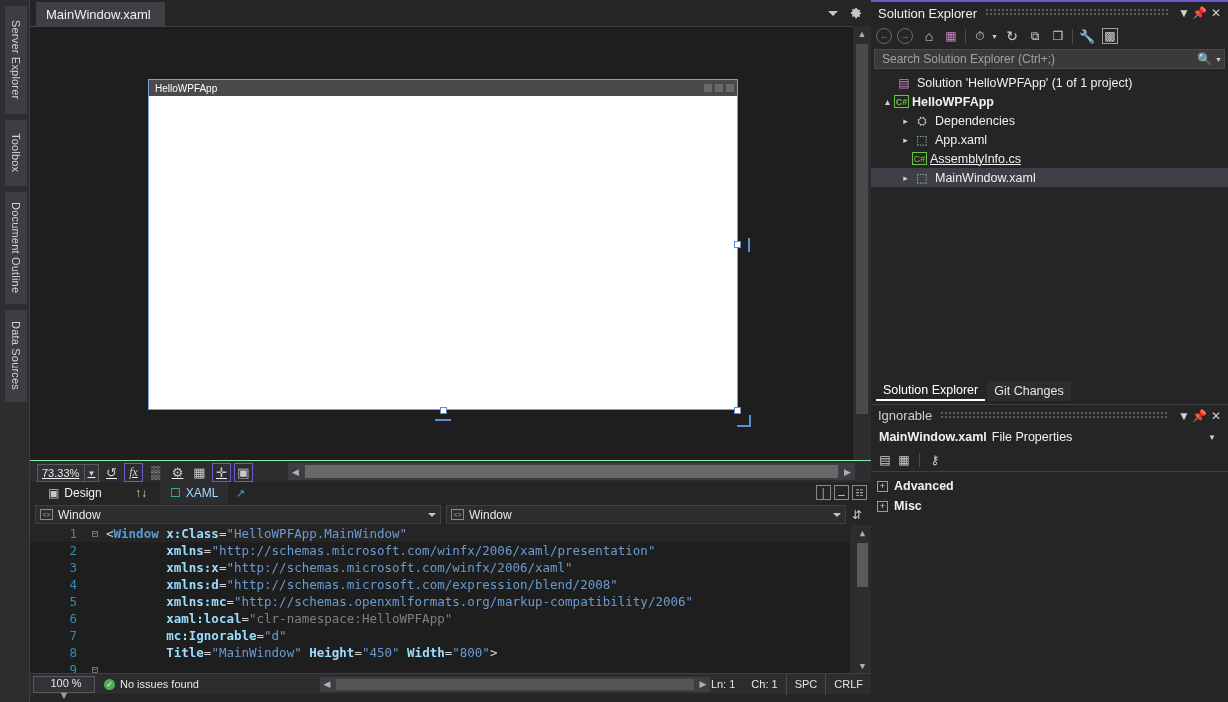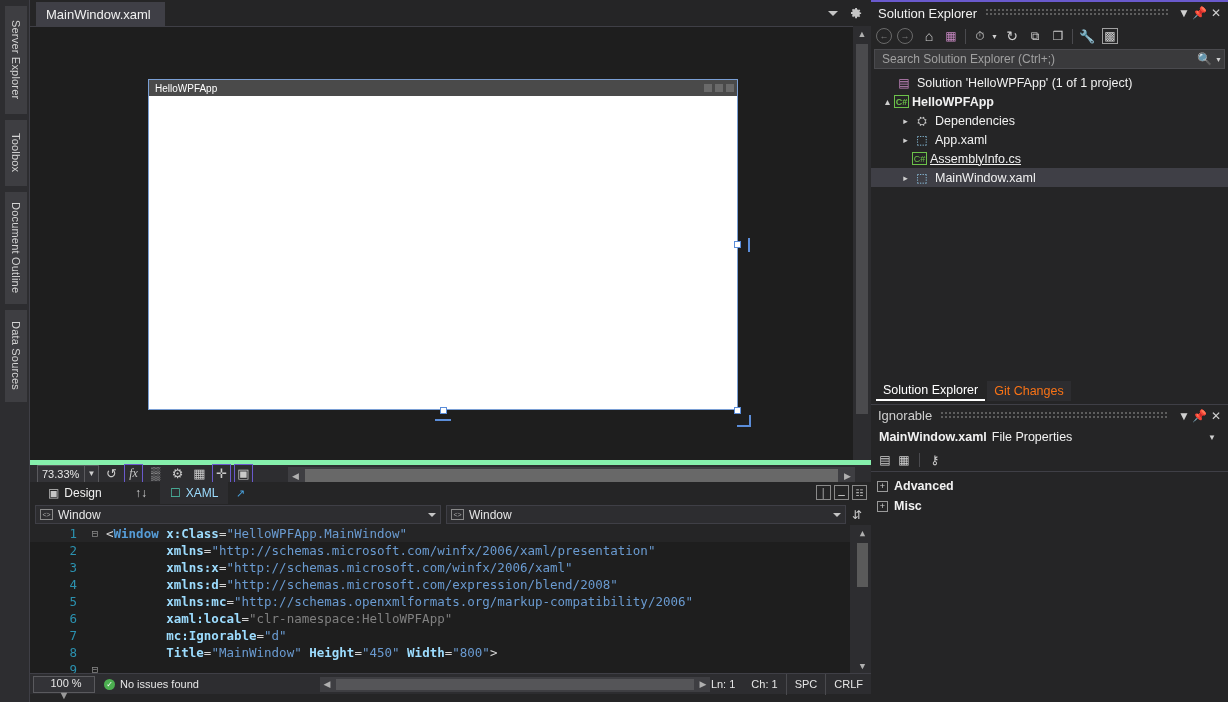--- a/index.html
+++ b/index.html
@@ -76,22 +76,23 @@
 
   .handle {
     position: absolute; width: 7px; height: 7px;
     background: #ffffff; border: 1px solid #5b8dd9;
   }
   .grip { position: absolute; background: #5b8dd9; }
 
   
   .zoombar {
     position: absolute; left: 30px; top: 460px; width: 841px; height: 22px;
-    background: #2d2d30; display: flex; align-items: center;
-    border-top: 5px solid #86efac;
+    background: #2d2d30; display: flex; align-items: flex-end;
+    border-top: 1px solid #86efac;
+    text-decoration: underline;
   }
   .zoom-combo {
     margin-left: 7px; width: 62px; height: 18px;
     background: #333337; border: 1px solid #5a5a5e;
     display: flex; align-items: center;
     font-size: 11px; color: #e6e6e6;
   }
   .zoom-combo .val { flex: 1; padding-left: 4px; }
   .zoom-combo .arr {
     width: 14px; height: 100%; border-left: 1px solid #5a5a5e;
@@ -262,21 +263,21 @@
   .tnode .exp { width: 13px; text-align: center; color: #cfcfcf; font-size: 9px; flex-shrink: 0; }
   .tnode .ico { width: 20px; display: flex; align-items: center; justify-content: center; flex-shrink: 0; }
   .tnode.bold { font-weight: bold; }
 
   .dock-tabs {
     position: absolute; top: 379px; left: 0; width: 357px; height: 22px;
     display: flex; align-items: flex-end; padding-left: 5px;
     background: #252526;
   }
   .dock-tab {
-    height: 20px; padding: 0 7px; font-size: 12.5px; color: #f97316;
+    height: 20px; padding: 0 7px; font-size: 12.5px; color: #e5e5e5;
     display: flex; align-items: center; background: #2d2d30;
     margin-right: 2px;
   }
   .dock-tab.active { background: #252526; color: #ffffff; border-bottom: 2px solid #ffffff; }
 
   
   .props { position: absolute; top: 404px; left: 0; width: 357px; height: 298px; background: #252526; }
   .props .panel-head { border-top: 1px solid #3f3f46; }
   .props-sub {
     height: 22px; display: flex; align-items: center; padding: 0 8px;

